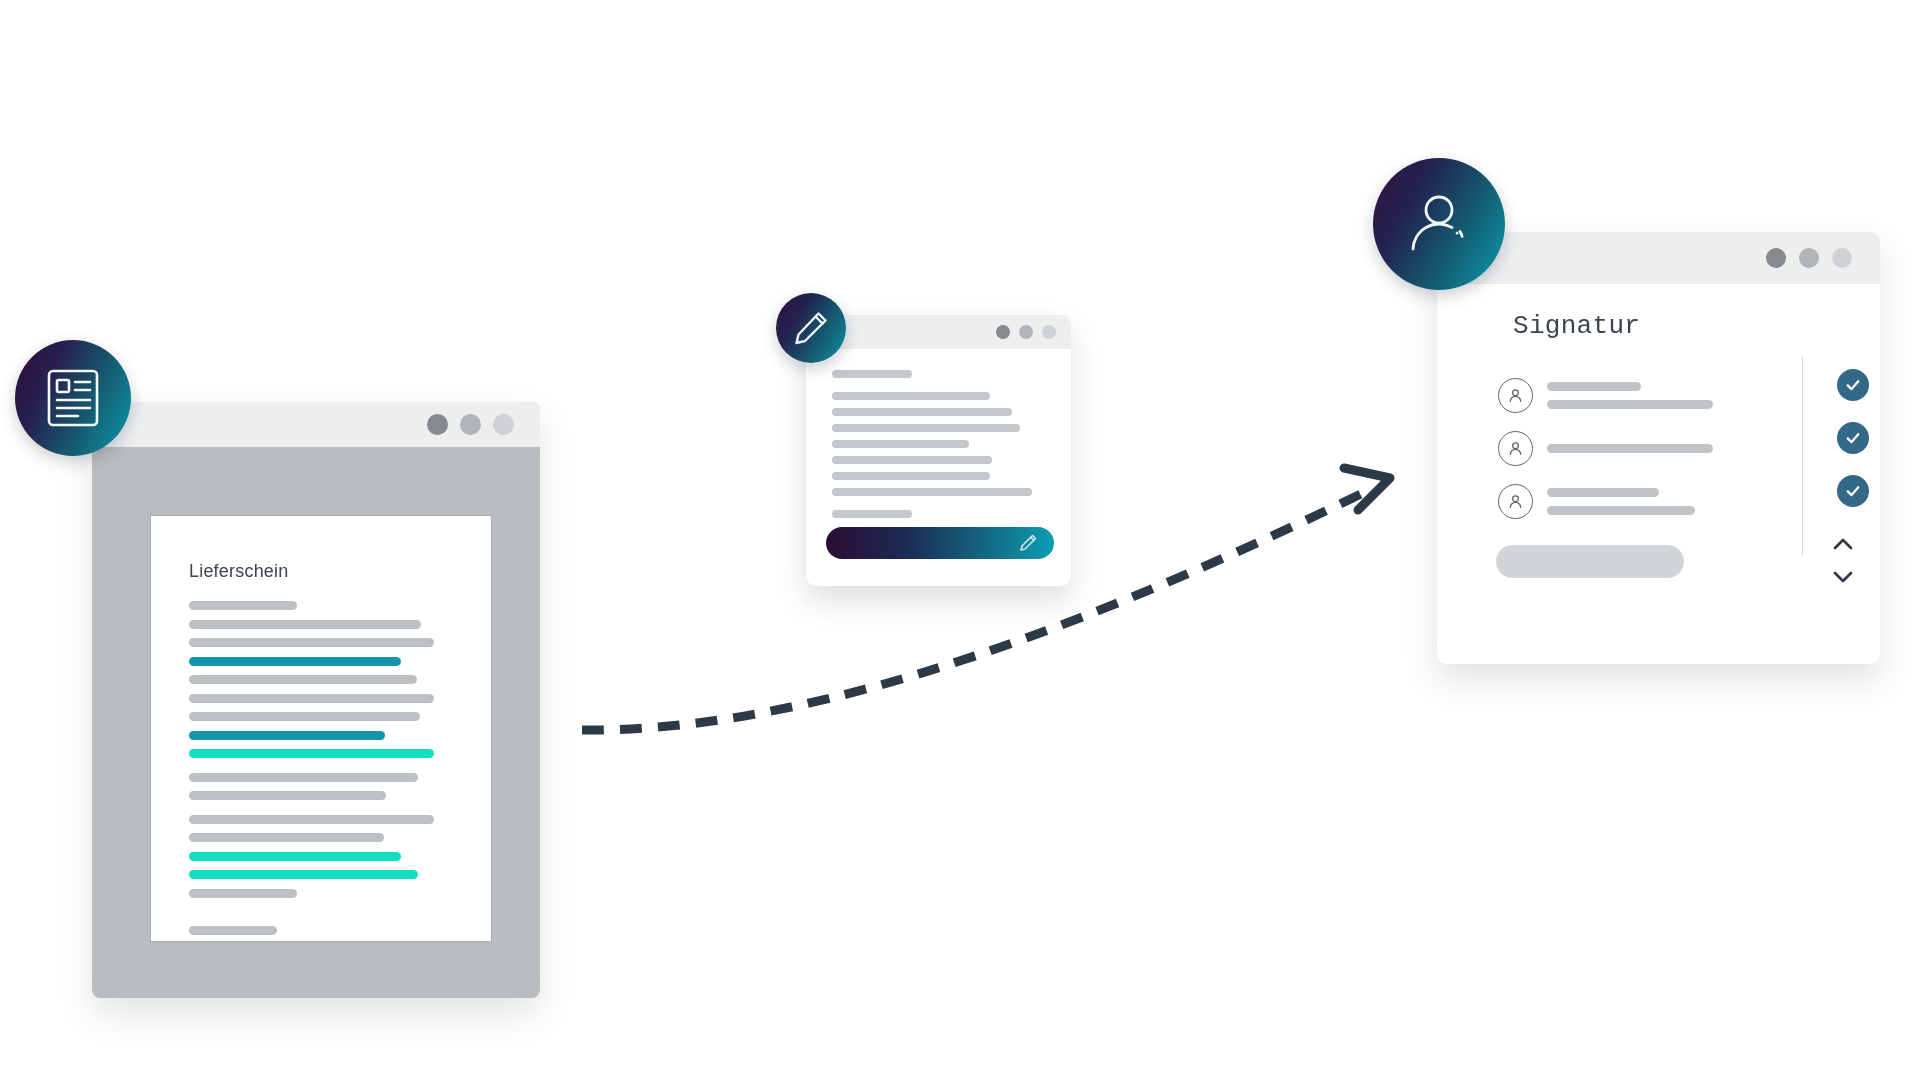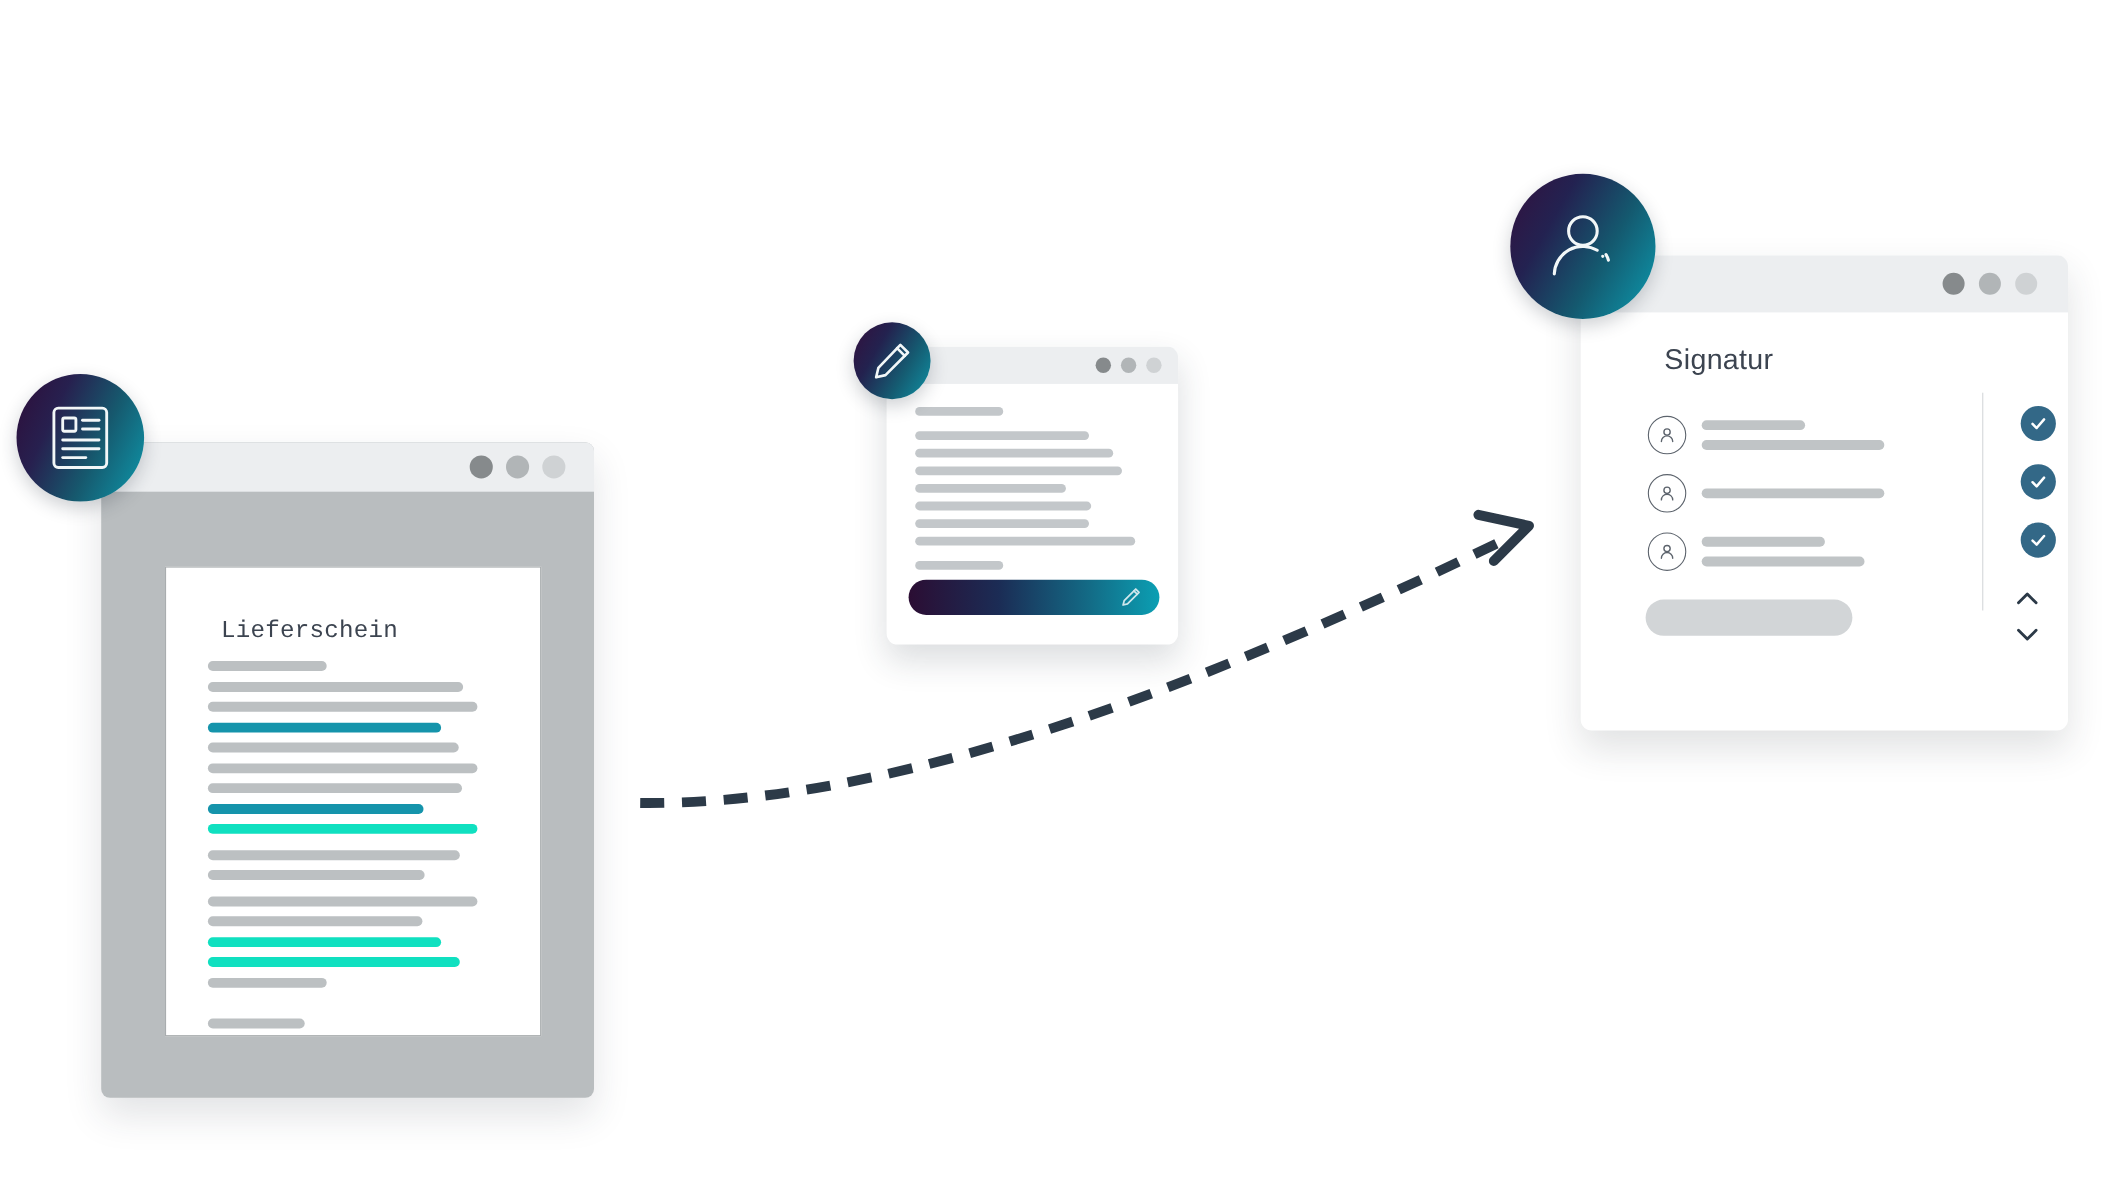--- a/index.html
+++ b/index.html
@@ -26,23 +26,22 @@
     border-radius:8px;
   }
   #win-left .titlebar{height:45px;background:#eceef0;padding-right:26px;}
   #win-left .dot{width:21px;height:21px;}
   .page-sheet{
     position:absolute;left:58px;top:113px;width:340px;height:425px;
     background:#ffffff;border:1px solid #a9adaf;
   }
   .doc-title{
     position:absolute;left:38px;top:45px;
-    font-size:22px;color:#3c4450;letter-spacing:.2px;
-    font-family:Liberation Mono, monospace;
-    margin-left:12px;
+    font-size:18px;color:#3c4450;letter-spacing:.2px;
+    font-family:Liberation Sans, sans-serif;
   }
   .doc-lines{position:absolute;left:38px;top:85px;width:260px;}
   .ln{height:9px;border-radius:5px;margin-bottom:0;}
 
   
   #win-mid{
     left:806px;top:315px;width:265px;height:271px;
     background:#ffffff;
     box-shadow:0 14px 30px rgba(40,50,60,.16);
     border-radius:10px;
@@ -65,21 +64,21 @@
     background:#ffffff;
     box-shadow:0 16px 34px rgba(40,50,60,.14);
     border-radius:10px;
   }
   #win-right .titlebar{height:52px;background:#eceef0;padding-right:28px;}
   #win-right .dots{gap:13px;}
   #win-right .dot{width:20px;height:20px;}
   .sig-title{
     position:absolute;left:76px;top:79px;
     font-size:26px;color:#3c4450;letter-spacing:.3px;
-    font-family:Liberation Sans, sans-serif;
+    font-family:Liberation Mono, monospace;
   }
   .sig-rows{position:absolute;left:61px;top:137px;width:310px;}
   .sig-row{position:relative;height:53px;display:flex;align-items:center;}
   .sig-avatar{width:33px;height:33px;flex:0 0 33px;border-radius:50%;border:1.4px solid #5d646d;display:flex;align-items:center;justify-content:center;}
   .sig-bars{margin-left:14px;flex:1;}
   .sig-bars .ln{height:9px;border-radius:5px;background:#c0c4c6;}
   .divider{position:absolute;left:365px;top:125px;width:1px;height:198px;background:#d5d8da;}
   .checks{position:absolute;left:400px;top:137px;}
   .check{width:32px;height:32px;border-radius:50%;display:flex;align-items:center;justify-content:center;margin-bottom:21px;}
   .name-field{position:absolute;left:59px;bottom:86px;width:188px;height:33px;border-radius:17px;background:#d2d5d7;}

